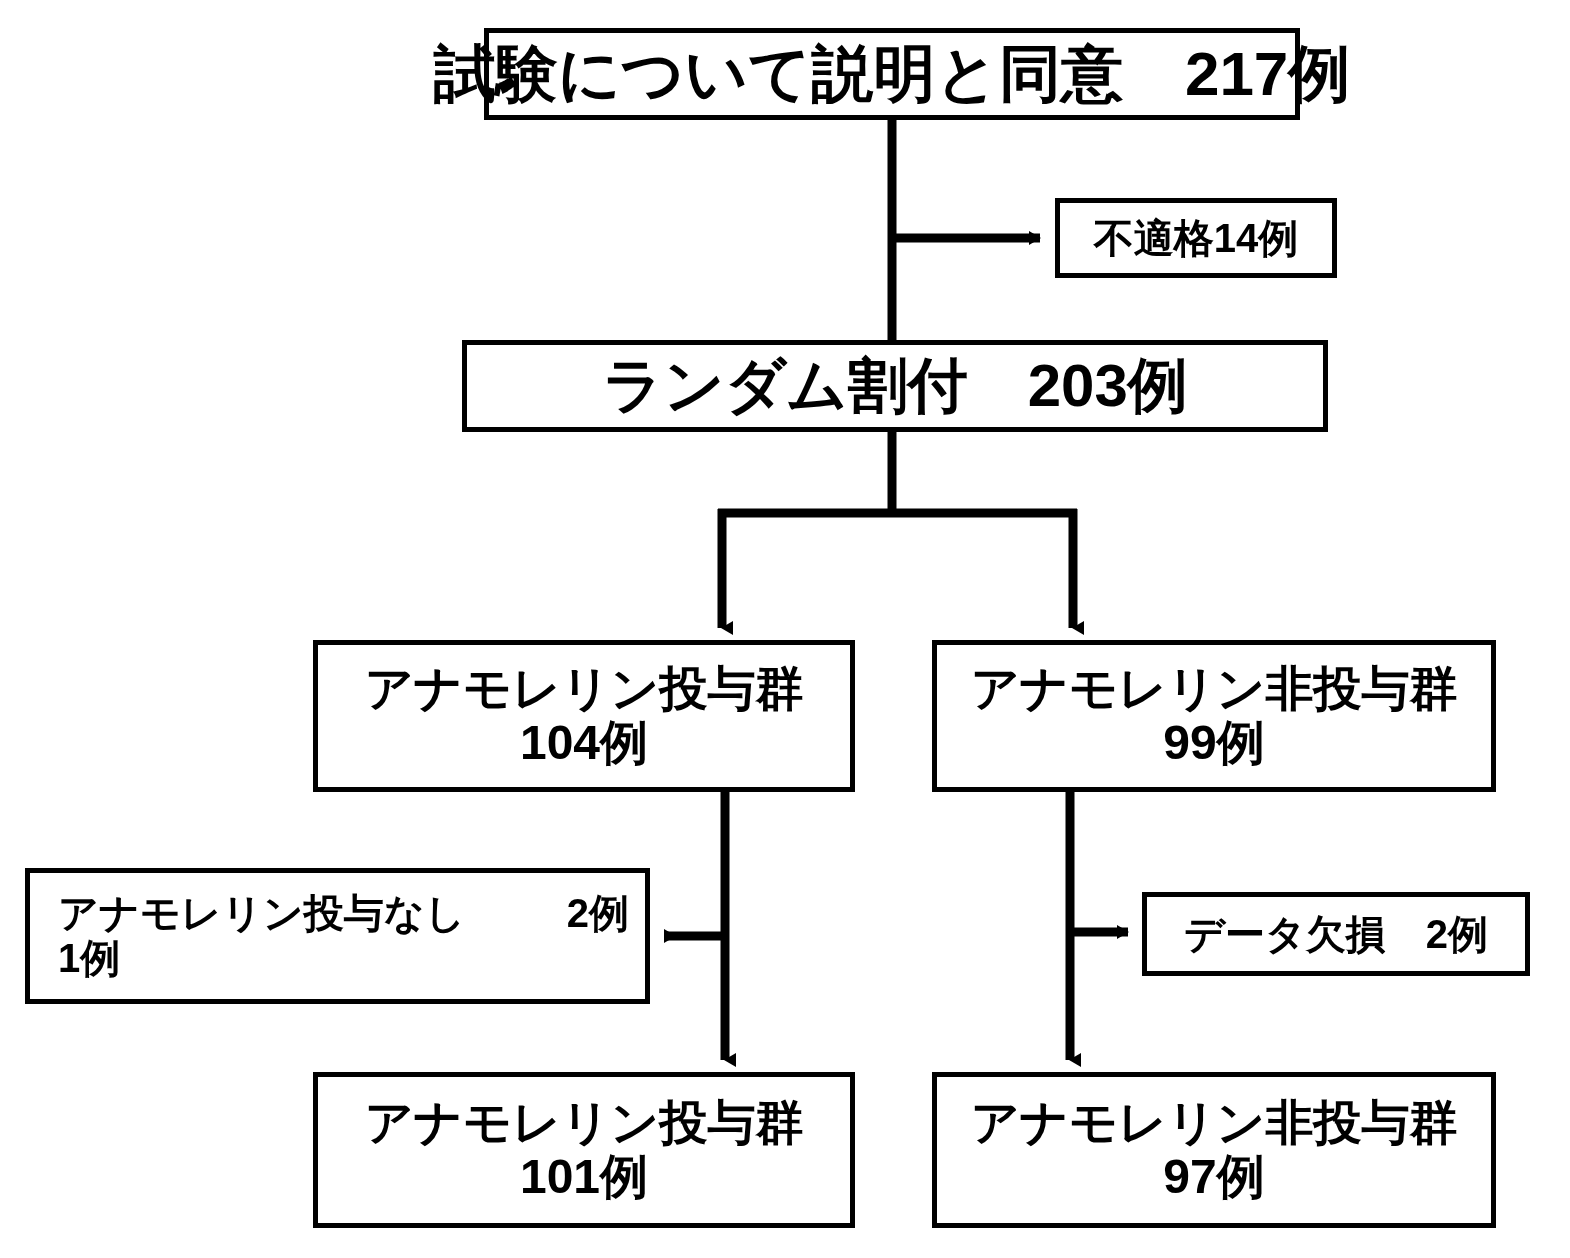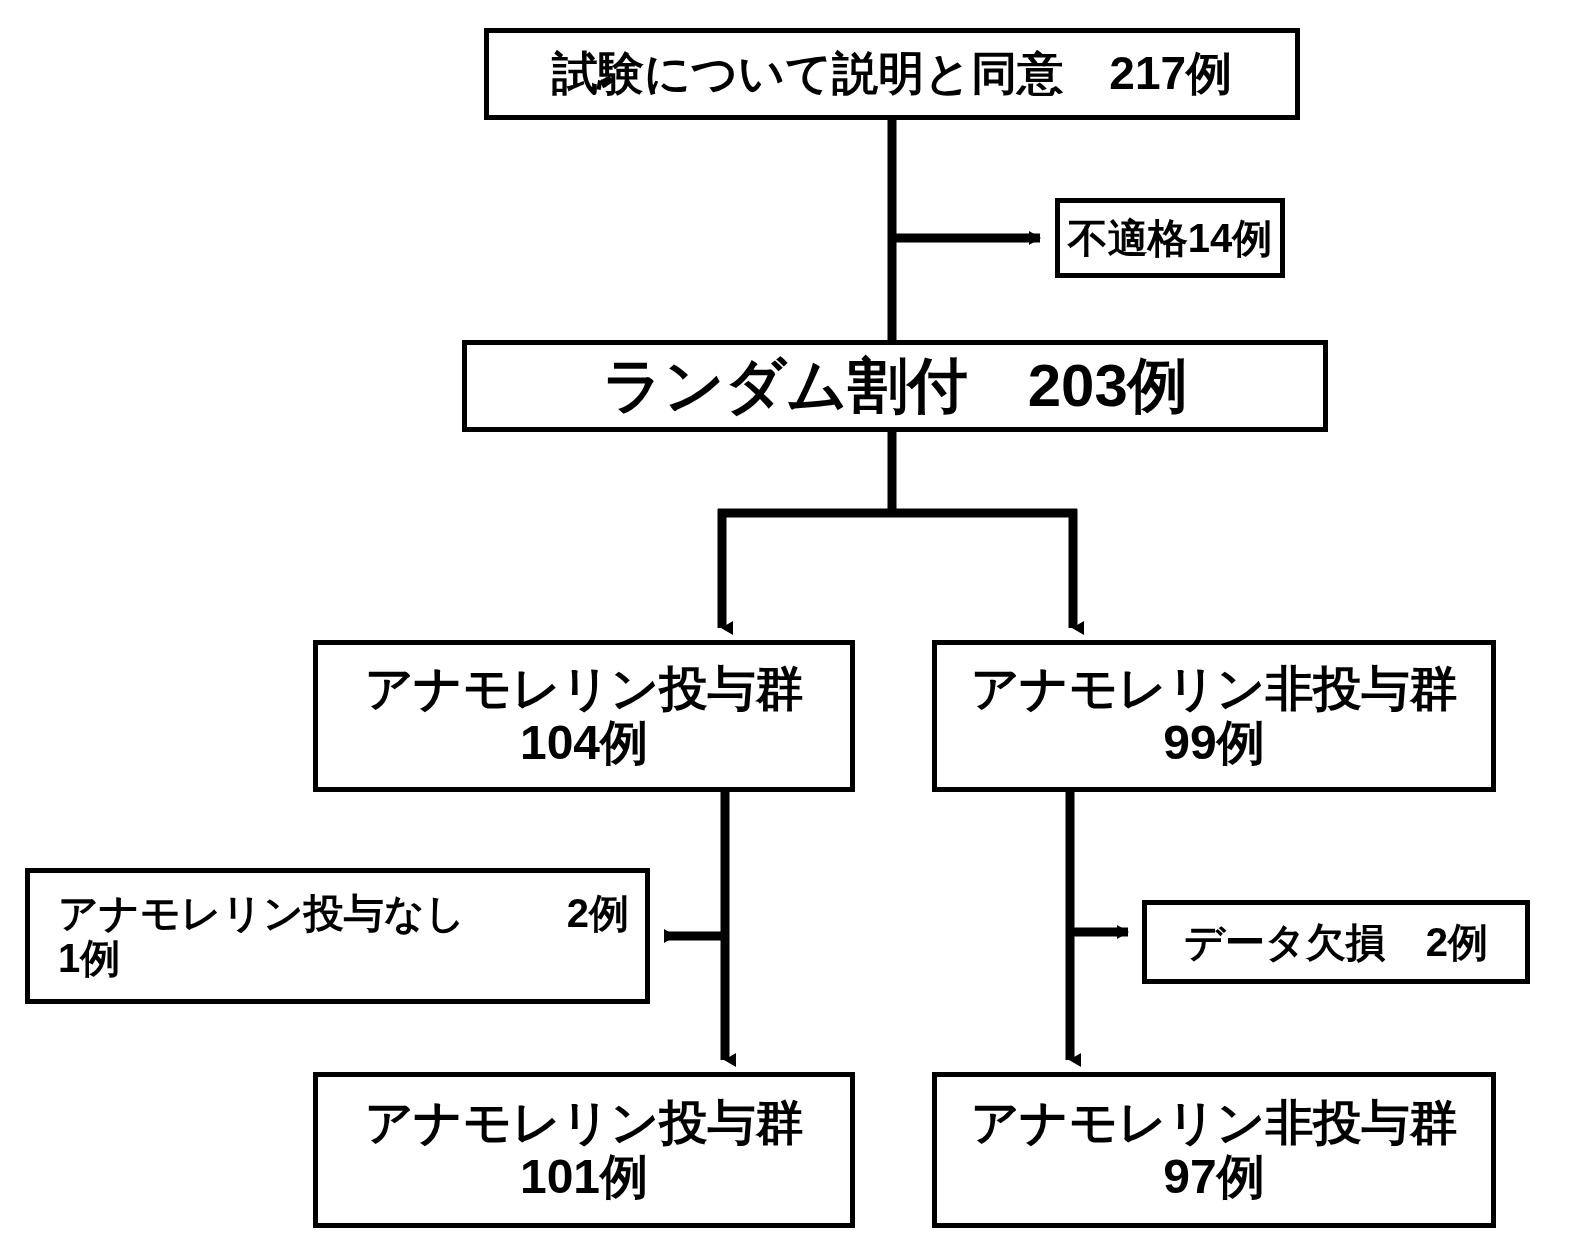--- a/index.html
+++ b/index.html
@@ -39,24 +39,24 @@
     white-space: pre;
     text-align: center;
   }
   .node .line {
     display: block;
   }
 
   
   #node-consent {
     left: 484px;  top: 28px;   width: 816px;  height: 92px;
-    font-size: 46px;
+    font-size: 62px;
   }
   #node-ineligible {
-    left: 1055px; top: 198px;  width: 230px;  height: 80px;
+    left: 1055px; top: 198px;  width: 282px;  height: 80px;
     font-size: 40px;
   }
   #node-randomized {
     left: 462px;  top: 340px;  width: 866px;  height: 92px;
     font-size: 60px;
   }
   #node-arm-treated {
     left: 313px;  top: 640px;  width: 542px;  height: 152px;
     font-size: 48px;
   }
@@ -67,21 +67,20 @@
   #node-excl-left {
     left: 25px;   top: 868px;  width: 625px;  height: 136px;
     font-size: 40px;
     align-items: stretch;
     justify-content: center;
     padding: 0 16px 0 28px;
   }
   #node-excl-right {
     left: 1142px; top: 892px;  width: 388px;  height: 84px;
     font-size: 40px;
-    margin-top: 8px;
   }
   #node-final-treated {
     left: 313px;  top: 1072px; width: 542px;  height: 156px;
     font-size: 48px;
   }
   #node-final-untreated {
     left: 932px;  top: 1072px; width: 564px;  height: 156px;
     font-size: 48px;
   }
 

